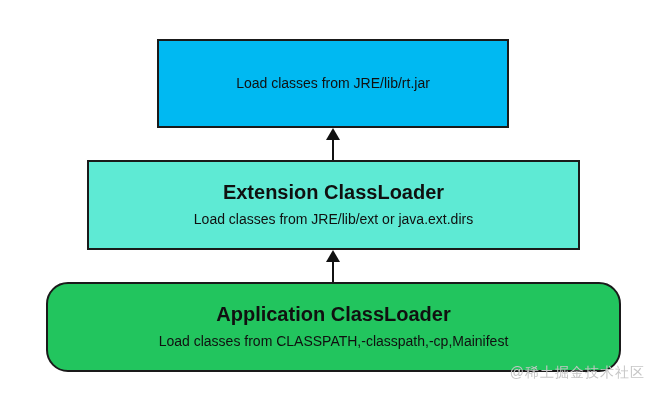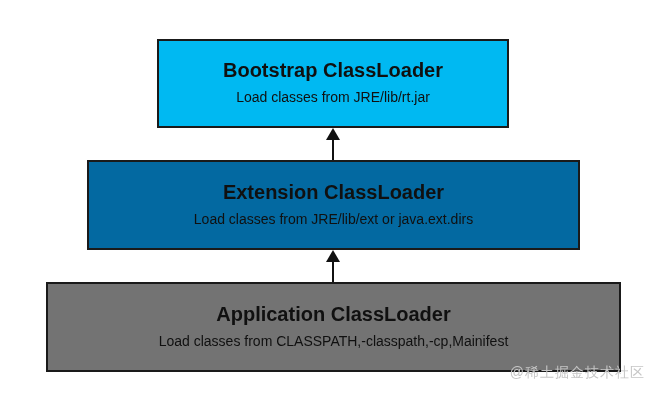--- a/index.html
+++ b/index.html
@@ -73,39 +73,38 @@
     color: #c6c6c6;
     letter-spacing: 1px;
   }
 </style>
 </head>
 <body>
 
 <div class="canvas">
 
   <div class="box box-1" style="background-color: rgb(0, 185, 242);">
-    <div class="title">Bootstrap ClassLoader</div>
     <div class="subtitle">Load classes from JRE/lib/rt.jar</div>
   </div>
 
   <div class="arrow arrow-1">
     <div class="arrow-head"></div>
     <div class="arrow-line"></div>
   </div>
 
-  <div class="box box-2" style="background-color: #0369a1;">
+  <div class="box box-2" style="background-color: #5eead4;">
     <div class="title">Extension ClassLoader</div>
     <div class="subtitle">Load classes from JRE/lib/ext or java.ext.dirs</div>
   </div>
 
   <div class="arrow arrow-2">
     <div class="arrow-head"></div>
     <div class="arrow-line"></div>
   </div>
 
-  <div class="box box-3" style="background-color: #737373;">
+  <div class="box box-3" style="background-color: #22c55e; border-radius: 22px;">
     <div class="title">Application ClassLoader</div>
     <div class="subtitle">Load classes from CLASSPATH,-classpath,-cp,Mainifest</div>
   </div>
 
   <div class="watermark">@稀土掘金技术社区</div>
 
 </div>
 
 </body></html>

